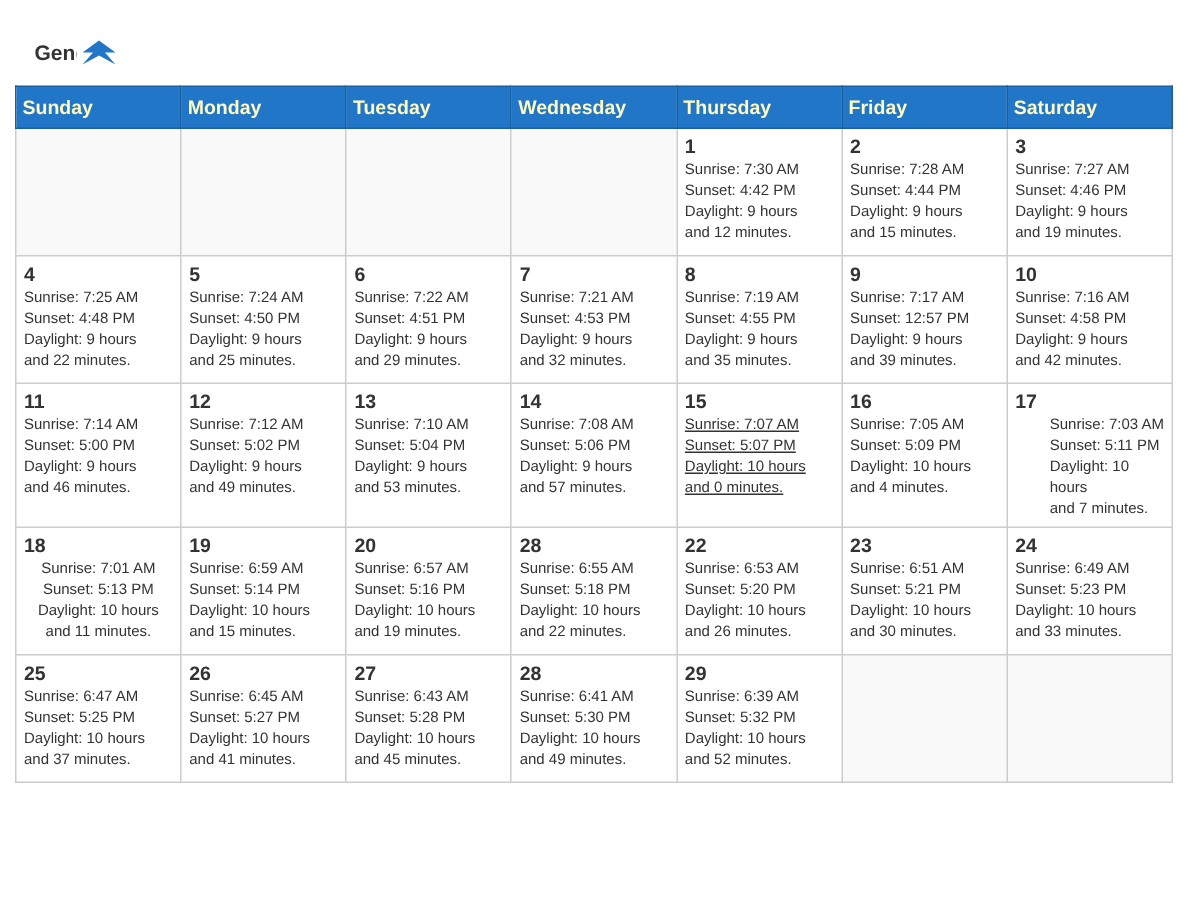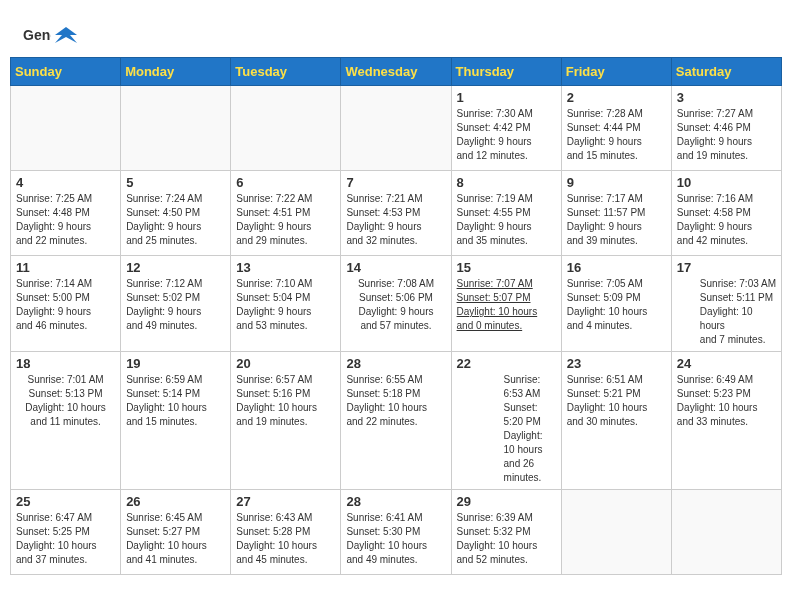--- a/index.html
+++ b/index.html
@@ -39,21 +39,21 @@
       font-size: 15px;
       color: #555;
     }
     .calendar {
       width: 100%;
       border-collapse: collapse;
       margin-top: 4px;
     }
     .calendar th {
       background-color: #2176c7;
-      color: #fde047;
+      color: #fef9c3;
       font-size: 13px;
       font-weight: bold;
       padding: 6px 4px;
       border: 1px solid #1a5fa0;
       text-align: left;
     }
     .calendar td {
       border: 1px solid #ccc;
       vertical-align: top;
       padding: 4px 5px;
@@ -172,21 +172,21 @@
         <td>
           <div class="day-number">8</div>
           <div class="day-info" style="white-space: pre-line;">Sunrise: 7:19 AM
 Sunset: 4:55 PM
 Daylight: 9 hours
 and 35 minutes.</div>
         </td>
         <td>
           <div class="day-number">9</div>
           <div class="day-info" style="white-space: pre-line;">Sunrise: 7:17 AM
-Sunset: 11:57 PM
+Sunset: 12:57 PM
 Daylight: 9 hours
 and 39 minutes.</div>
         </td>
         <td>
           <div class="day-number">10</div>
           <div class="day-info" style="white-space: pre-line;">Sunrise: 7:16 AM
 Sunset: 4:58 PM
 Daylight: 9 hours
 and 42 minutes.</div>
         </td>
@@ -208,21 +208,21 @@
         </td>
         <td>
           <div class="day-number">13</div>
           <div class="day-info" style="white-space: pre-line;">Sunrise: 7:10 AM
 Sunset: 5:04 PM
 Daylight: 9 hours
 and 53 minutes.</div>
         </td>
         <td>
           <div class="day-number">14</div>
-          <div class="day-info" style="white-space: pre-line; text-align: center;">Sunrise: 7:08 AM
+          <div class="day-info" style="white-space: pre-line;">Sunrise: 7:08 AM
 Sunset: 5:06 PM
 Daylight: 9 hours
 and 57 minutes.</div>
         </td>
         <td>
           <div class="day-number">15</div>
           <div class="day-info" style="white-space: pre-line; text-decoration: underline;">Sunrise: 7:07 AM
 Sunset: 5:07 PM
 Daylight: 10 hours
 and 0 minutes.</div>
@@ -266,21 +266,21 @@
         </td>
         <td>
           <div class="day-number">28</div>
           <div class="day-info" style="white-space: pre-line;">Sunrise: 6:55 AM
 Sunset: 5:18 PM
 Daylight: 10 hours
 and 22 minutes.</div>
         </td>
         <td>
           <div class="day-number">22</div>
-          <div class="day-info" style="white-space: pre-line; margin-left: 47px;">Sunrise: 6:53 AM
+          <div class="day-info" style="white-space: pre-line;">Sunrise: 6:53 AM
 Sunset: 5:20 PM
 Daylight: 10 hours
 and 26 minutes.</div>
         </td>
         <td>
           <div class="day-number">23</div>
           <div class="day-info" style="white-space: pre-line;">Sunrise: 6:51 AM
 Sunset: 5:21 PM
 Daylight: 10 hours
 and 30 minutes.</div>

